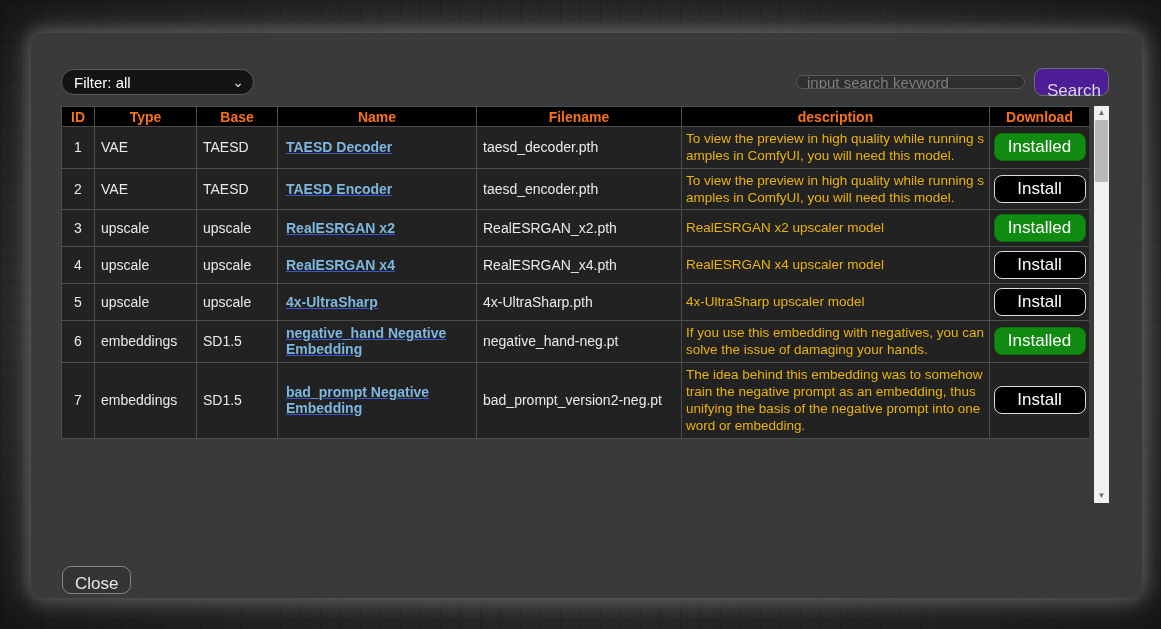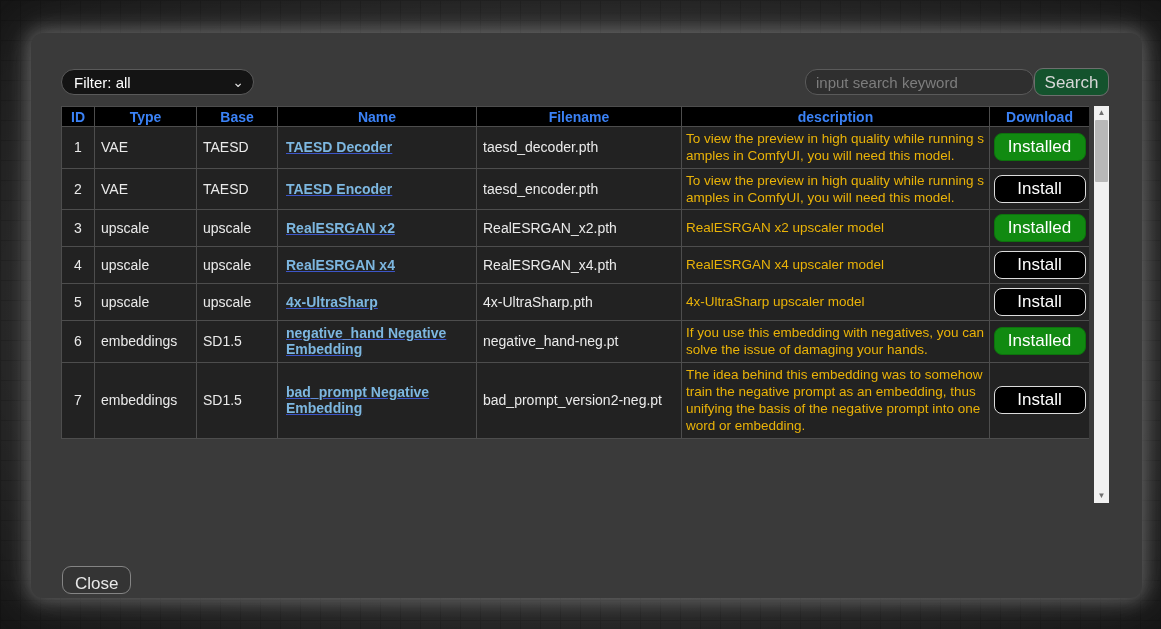--- a/index.html
+++ b/index.html
@@ -26,37 +26,37 @@
   select.filter{
     -webkit-appearance:none; appearance:none;
     width:100%; height:100%; background:#141414; color:#fff;
     border:1px solid #5a5a5a; border-radius:13px;
     font-family:"Liberation Sans", sans-serif; font-size:15px; padding:0 26px 0 12px;
     outline:none;
   }
   .chevron{ position:absolute; right:10px; top:1px; color:#ddd; font-size:14px; pointer-events:none; line-height:24px;}
   .toolbar .spacer{ flex:1; }
   input.search{
-    width:229px; height:26px; background:#2f2f2f; border:1px solid #5a5a5a; border-radius:12px;
+    width:229px; height:14px; background:#2f2f2f; border:1px solid #5a5a5a; border-radius:12px;
     color:#ddd; font-family:"Liberation Sans", sans-serif; font-size:15px; padding:0 10px; outline:none;
   }
   input.search::placeholder{ color:#7d7d7d; }
   button.search-btn{
-    width:75px; height:28px; background:#14532d; color:#d8d8d8;
+    margin-left:9px; width:75px; height:28px; background:#4c1d95; color:#d8d8d8;
     border:1px solid #6e6e6e; border-radius:9px; font-family:"Liberation Sans", sans-serif;
-    font-size:17px; cursor:pointer; padding:4px;
+    font-size:17px; cursor:pointer; padding:12px;
   }
   
   .table-zone{ display:flex; width:1048px; height:397px; }
   .table-clip{ width:1028px; height:397px; overflow:hidden; }
   table{ border-collapse:collapse; table-layout:fixed; width:1028px; background:#222; }
   col.c-id{width:33px} col.c-type{width:102px} col.c-base{width:81px}
   col.c-name{width:199px} col.c-file{width:205px} col.c-desc{width:308px} col.c-dl{width:100px}
   th{
-    background:#000; color:#3b82f6; font-size:14px; font-weight:bold; height:20px;
+    background:#000; color:#f97316; font-size:14px; font-weight:bold; height:20px;
     border:1px solid #4d4d4d; text-align:center; padding:1px 2px;
   }
   td{
     border:1px solid #4d4d4d; color:#eaeaea; font-size:14px; vertical-align:middle;
     padding:4px 6px; background:#222;
   }
   td.col-id{ text-align:center; padding:4px 2px; }
   td.col-type, td.col-base{ }
   td.col-name{ padding-left:8px; font-weight:bold; }
   td.col-desc{ font-size:13.5px; line-height:1.28; padding:3px 4px; word-break:break-all; color:#eab308; }

